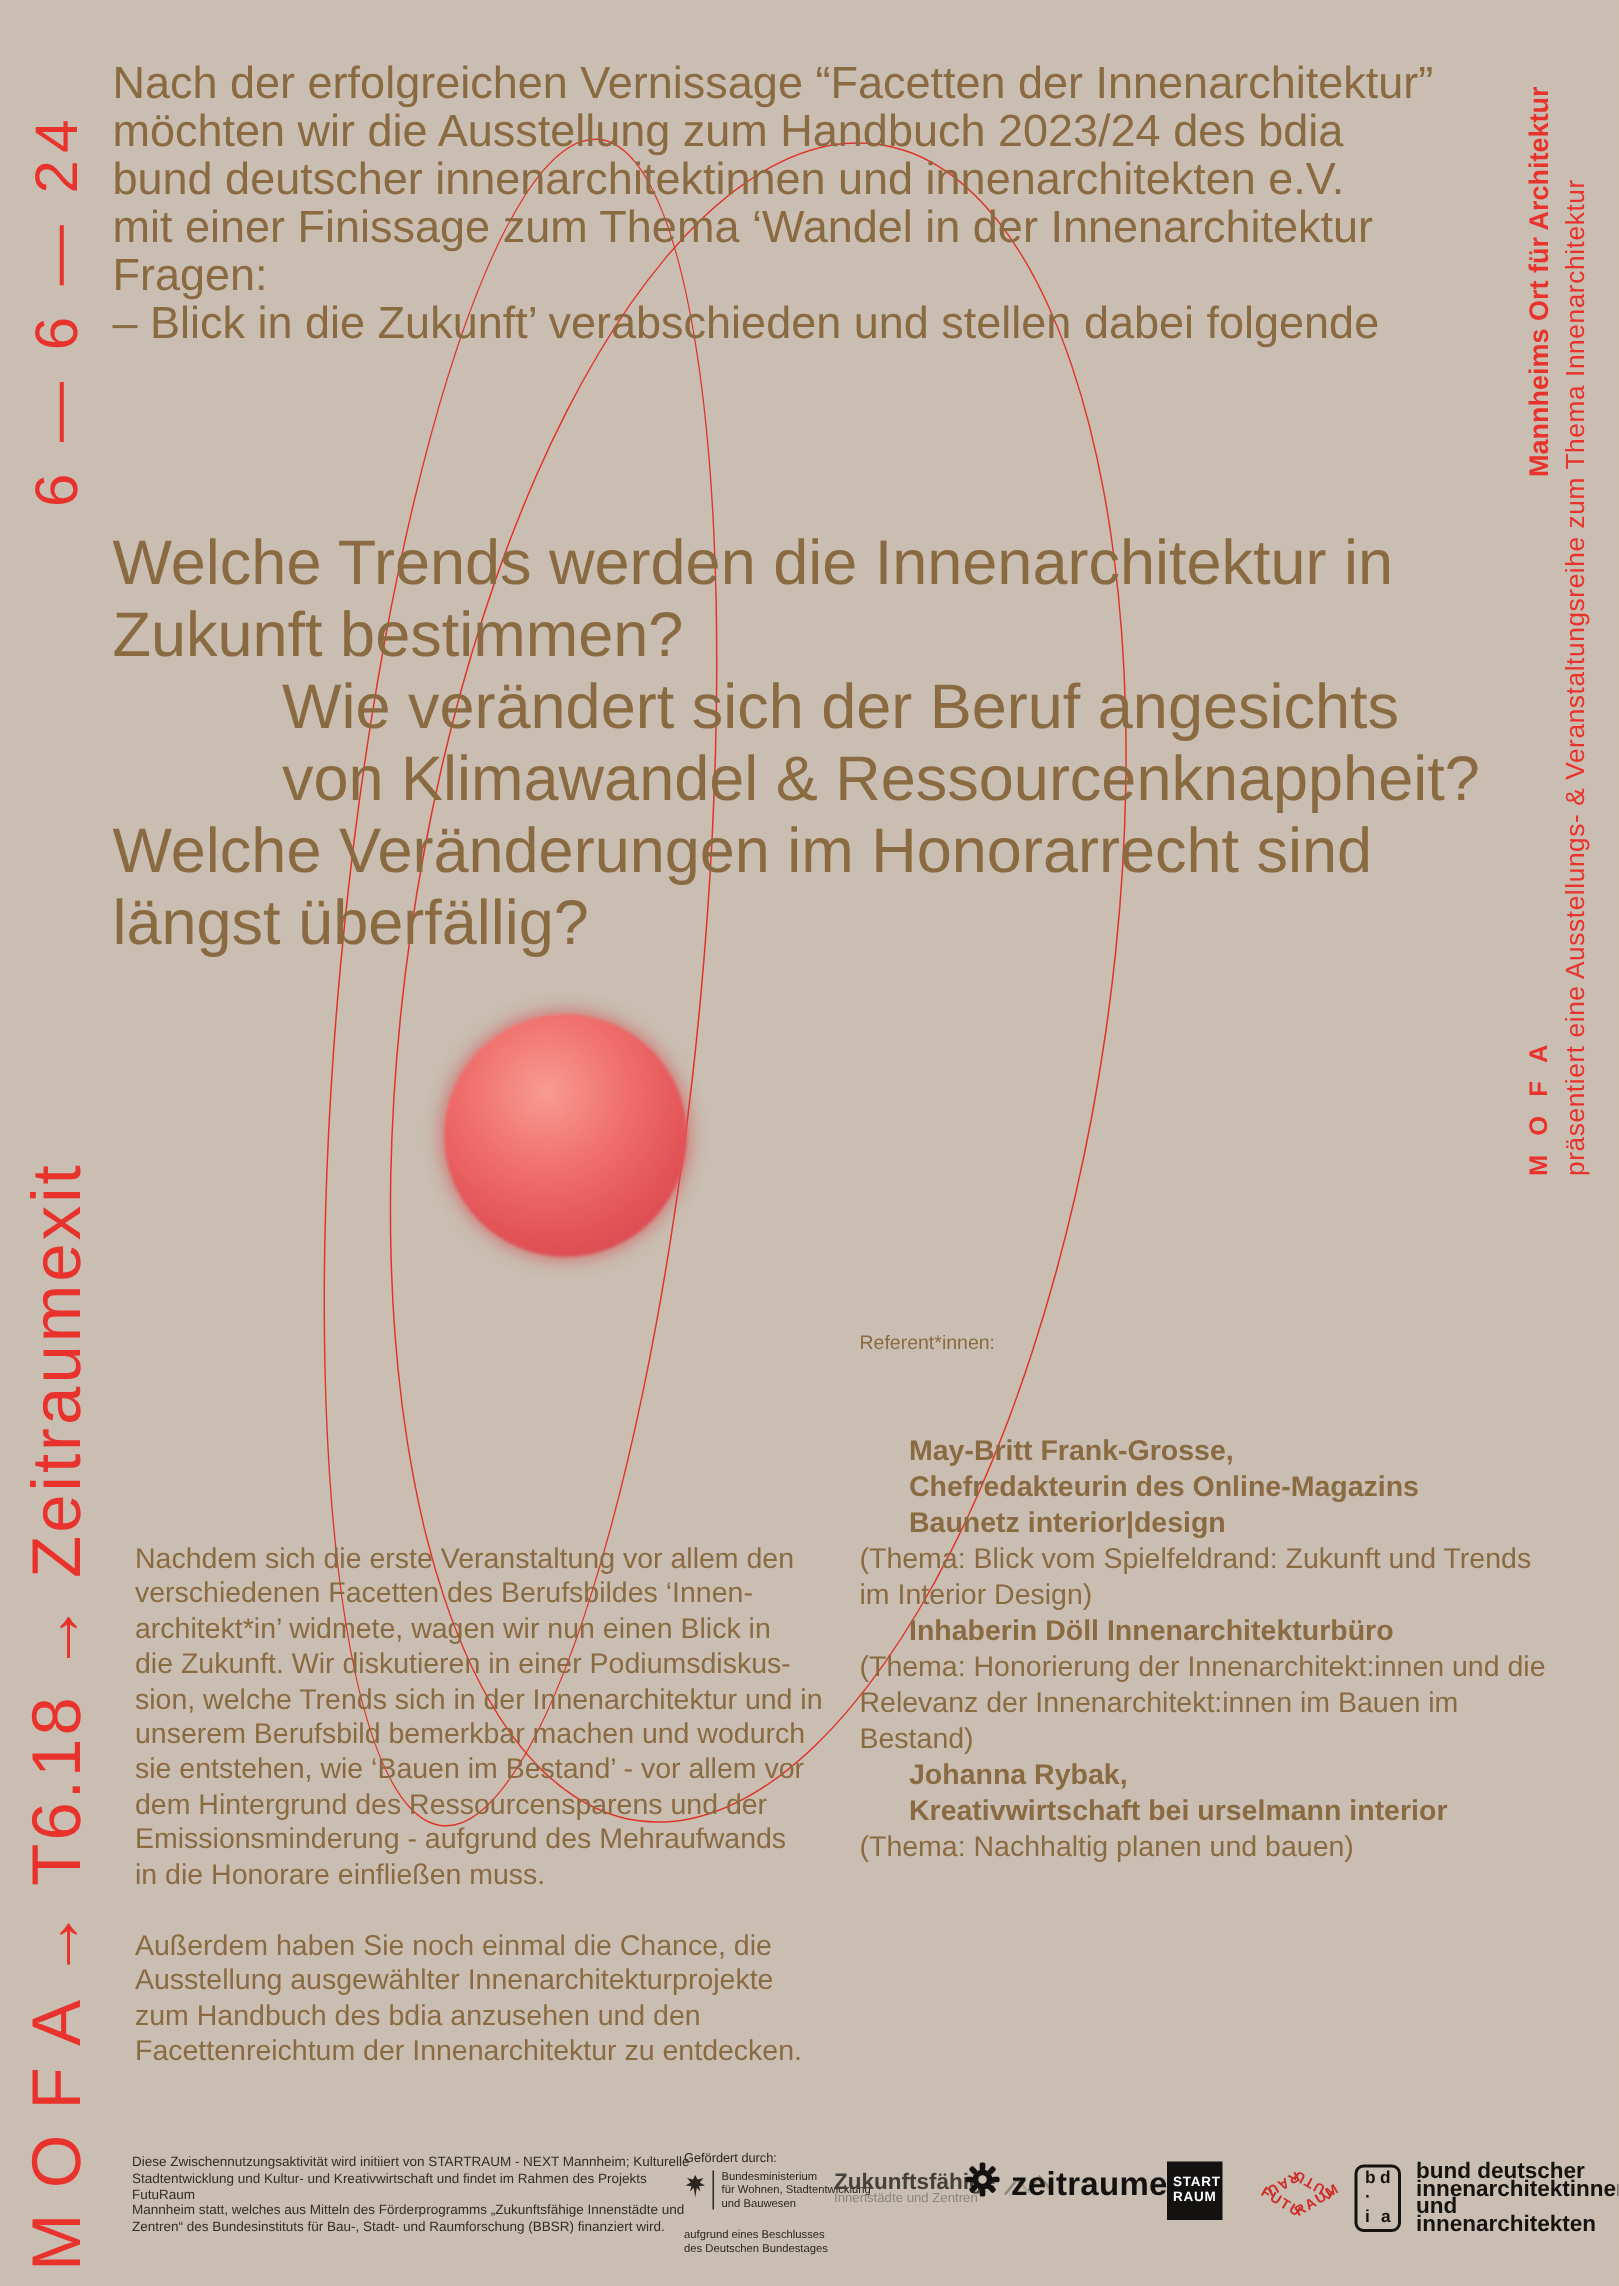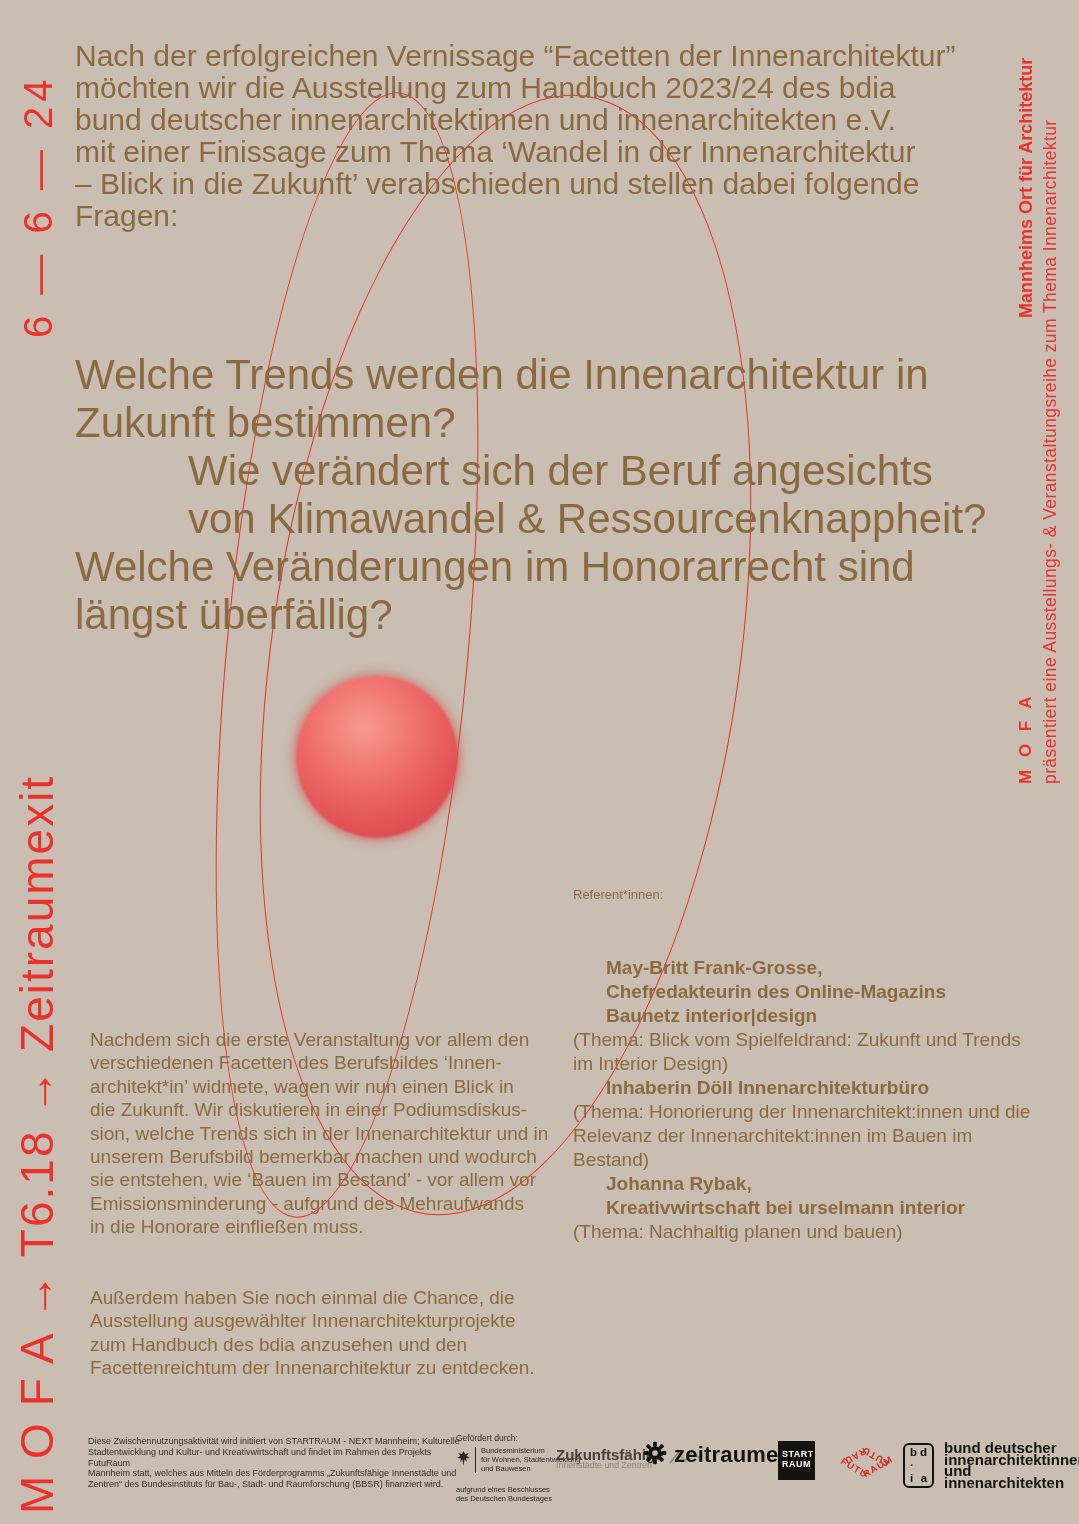--- a/index.html
+++ b/index.html
@@ -77,22 +77,22 @@
 
   <div class="v-text r-mannheims">Mannheims Ort für Architektur</div>
   <div class="v-text r-mofa">M O F A</div>
   <div class="v-text r-series">präsentiert eine Ausstellungs- &amp; Veranstaltungsreihe zum Thema Innenarchitektur</div>
 
   <div class="intro">
     <div>Nach der erfolgreichen Vernissage “Facetten der Innenarchitektur”</div>
     <div>möchten wir die Ausstellung zum Handbuch 2023/24 des bdia</div>
     <div>bund deutscher innenarchitektinnen und innenarchitekten e.V.</div>
     <div>mit einer Finissage zum Thema ‘Wandel in der Innenarchitektur</div>
+    <div>Fragen:</div>
     <div>– Blick in die Zukunft’ verabschieden und stellen dabei folgende</div>
-    <div>Fragen:</div>
   </div>
 
   <div class="questions">
     <div>Welche Trends werden die Innenarchitektur in</div>
     <div>Zukunft bestimmen?</div>
     <div class="ind">Wie verändert sich der Beruf angesichts</div>
     <div class="ind">von Klimawandel &amp; Ressourcenknappheit?</div>
     <div>Welche Veränderungen im Honorarrecht sind</div>
     <div>längst überfällig?</div>
   </div>
@@ -113,20 +113,21 @@
   </div>
 
   <div class="body-col para1">
     <div>Nachdem sich die erste Veranstaltung vor allem den</div>
     <div>verschiedenen Facetten des Berufsbildes ‘Innen-</div>
     <div>architekt*in’ widmete, wagen wir nun einen Blick in</div>
     <div>die Zukunft. Wir diskutieren in einer Podiumsdiskus-</div>
     <div>sion, welche Trends sich in der Innenarchitektur und in</div>
     <div>unserem Berufsbild bemerkbar machen und wodurch</div>
     <div>sie entstehen, wie ‘Bauen im Bestand’ - vor allem vor</div>
+    <div>dem Hintergrund des Ressourcensparens und der</div>
     <div>Emissionsminderung - aufgrund des Mehraufwands</div>
     <div>in die Honorare einfließen muss.</div>
   </div>
   <div class="body-col para2">
     <div>Außerdem haben Sie noch einmal die Chance, die</div>
     <div>Ausstellung ausgewählter Innenarchitekturprojekte</div>
     <div>zum Handbuch des bdia anzusehen und den</div>
     <div>Facettenreichtum der Innenarchitektur zu entdecken.</div>
   </div>
 

